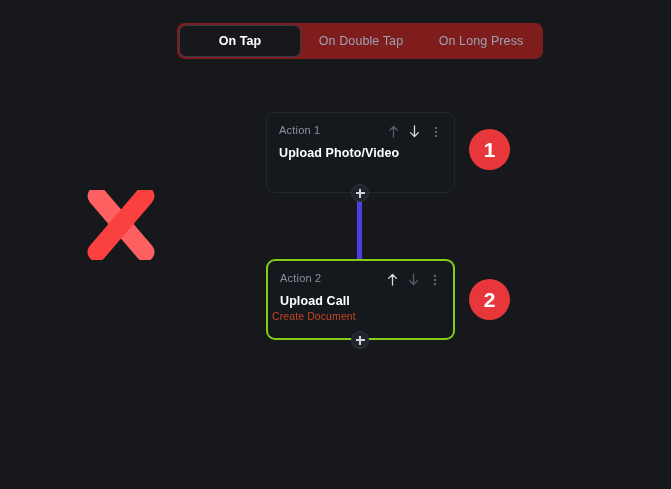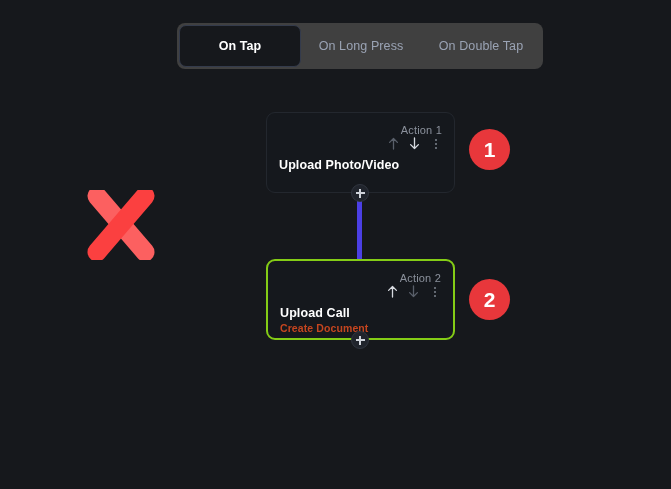--- a/index.html
+++ b/index.html
@@ -12,22 +12,22 @@
     overflow: hidden;
     position: relative;
   }
 
   
   .tabbar {
     position: absolute;
     left: 177px;
     top: 23px;
     width: 366px;
-    height: 46px;
-    background: #404040;
+    height: 36px;
+    background: #7f1d1d;
     border-radius: 8px;
     display: flex;
     align-items: stretch;
     padding: 2px;
   }
   .tab {
     flex: 1;
     display: flex;
     align-items: center;
     justify-content: center;
@@ -70,24 +70,23 @@
   .card.card1 { top: 112px; height: 81px; }
   .card.card2 {
     top: 259px;
     height: 81px;
     border: 2px solid #84cc16;
     background: #15181d;
   }
 
   .card-head {
     display: flex;
-    align-items: flex-end;
+    align-items: flex-start;
     justify-content: space-between;
     padding: 11px 12px 0 12px;
-    flex-direction: column;
   }
   .card-index {
     font-size: 11px;
     color: #8b919c;
     letter-spacing: 0.2px;
   }
   .card-icons {
     display: flex;
     align-items: center;
     gap: 8px;
@@ -108,23 +107,23 @@
   .dots i { width: 2px; height: 2px; background: #7d838e; border-radius: 50%; display: block; }
 
   .card-title {
     padding: 7px 12px 0 12px;
     font-size: 12.5px;
     font-weight: bold;
     color: #ffffff;
     letter-spacing: 0.1px;
   }
   .card-sub {
-    padding: 2px 12px 0 12px;
+    padding: 2px 12px 0 4px;
     font-size: 10.5px;
-    font-weight: bold;
+    font-weight: normal;
     color: #c4451f;
     letter-spacing: 0.1px;
   }
 
   
   .plus {
     position: absolute;
     left: 351px;
     width: 18px;
     height: 18px;
@@ -175,24 +174,24 @@
   }
 </style>
 </head>
 <body>
 
 <div class="tabbar">
   <div class="tab active">
     <span>On Tap</span>
   </div>
   <div class="tab">
+    <span>On Double Tap</span>
+  </div>
+  <div class="tab">
     <span>On Long Press</span>
-  </div>
-  <div class="tab">
-    <span>On Double Tap</span>
   </div>
 </div>
 
 <div class="canvas">
 
   <div class="connector"></div>
 
   <div class="card card1">
     <div class="card-head">
       <span class="card-index">Action 1</span>

